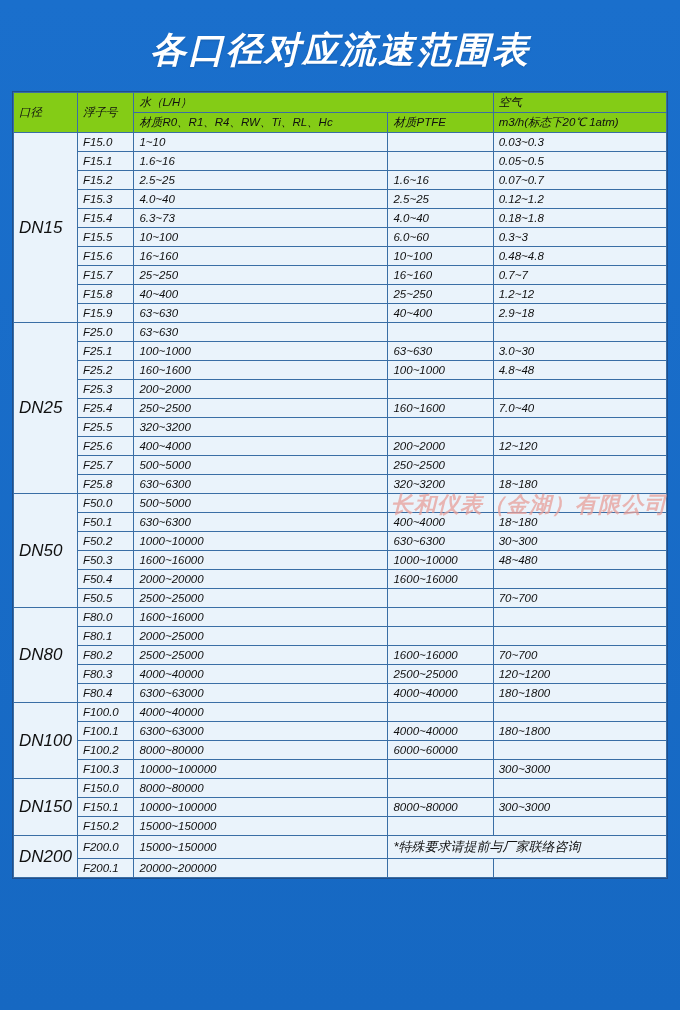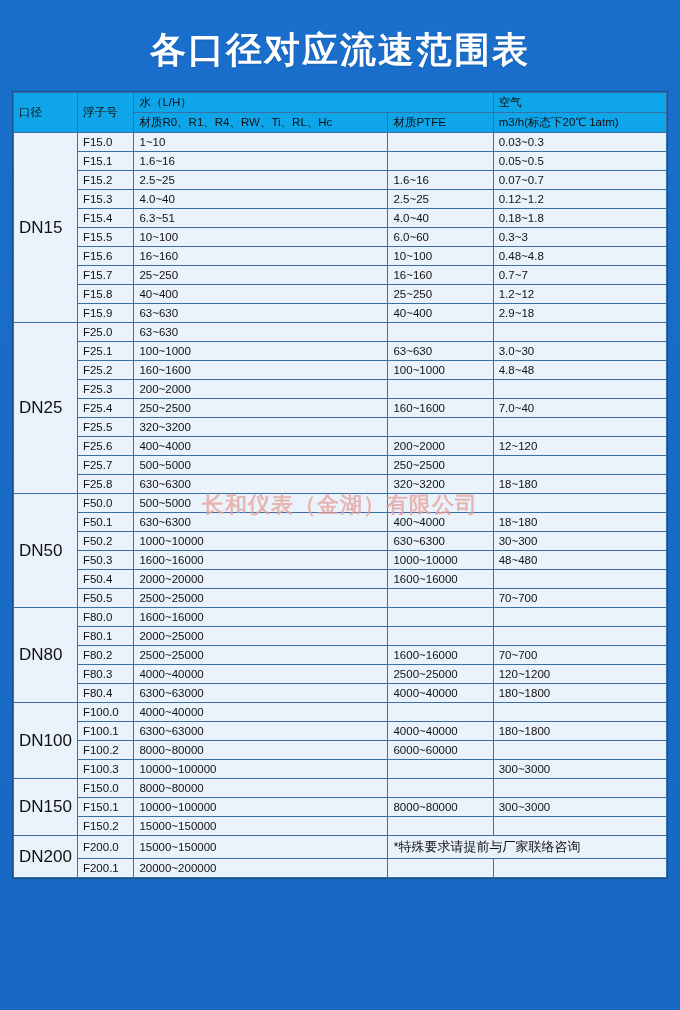--- a/index.html
+++ b/index.html
@@ -12,20 +12,21 @@
     background: #1769c6;
     font-family: "Liberation Sans", sans-serif;
     overflow: hidden;
   }
   .page {
     position: relative;
     width: 680px;
     height: 1010px;
     background: linear-gradient(180deg, #1a6fcc 0%, #1668c2 100%);
     box-sizing: border-box;
+    font-style: italic;
   }
   .title {
     text-align: center;
     color: #ffffff;
     font-size: 36px;
     font-weight: bold;
     letter-spacing: 2px;
     padding-top: 26px;
     padding-bottom: 16px;
     font-family: "Liberation Sans", sans-serif;
@@ -48,21 +49,21 @@
     border: 1px solid #3a6ea5;
     padding: 2px 5px;
     text-align: left;
     vertical-align: middle;
     height: 19px;
     box-sizing: border-box;
     white-space: nowrap;
     font-weight: normal;
   }
   table.flow th {
-    background: #0ea5e9;
+    background: #84cc16;
   }
   td.dn {
     text-align: center;
     font-weight: bold;
     font-size: 17px;
     width: 62px;
   }
   td.code {
     width: 58px;
   }
@@ -76,21 +77,21 @@
   td.air {
     width: 180px;
   }
   .hdr-col1 { width: 62px; margin-top: 12px; }
   .hdr-col2 { width: 58px; }
   .watermark {
     position: absolute;
     left: 0;
     right: 0;
     top: 398px;
-    text-align: center;
+    text-align: right;
     color: #e8a09a;
     opacity: 0.75;
     font-size: 22px;
     font-weight: bold;
     letter-spacing: 1px;
     pointer-events: none;
     font-family: "Liberation Sans", sans-serif;
   }
   .note {
     font-size: 13px;
@@ -139,21 +140,21 @@
             <td class="air">0.07~0.7</td>
           </tr>
           <tr>
             <td class="code">F15.3</td>
             <td class="water">4.0~40</td>
             <td class="ptfe">2.5~25</td>
             <td class="air">0.12~1.2</td>
           </tr>
           <tr>
             <td class="code">F15.4</td>
-            <td class="water">6.3~51</td>
+            <td class="water">6.3~73</td>
             <td class="ptfe">4.0~40</td>
             <td class="air">0.18~1.8</td>
           </tr>
           <tr>
             <td class="code">F15.5</td>
             <td class="water">10~100</td>
             <td class="ptfe">6.0~60</td>
             <td class="air">0.3~3</td>
           </tr>
           <tr>

